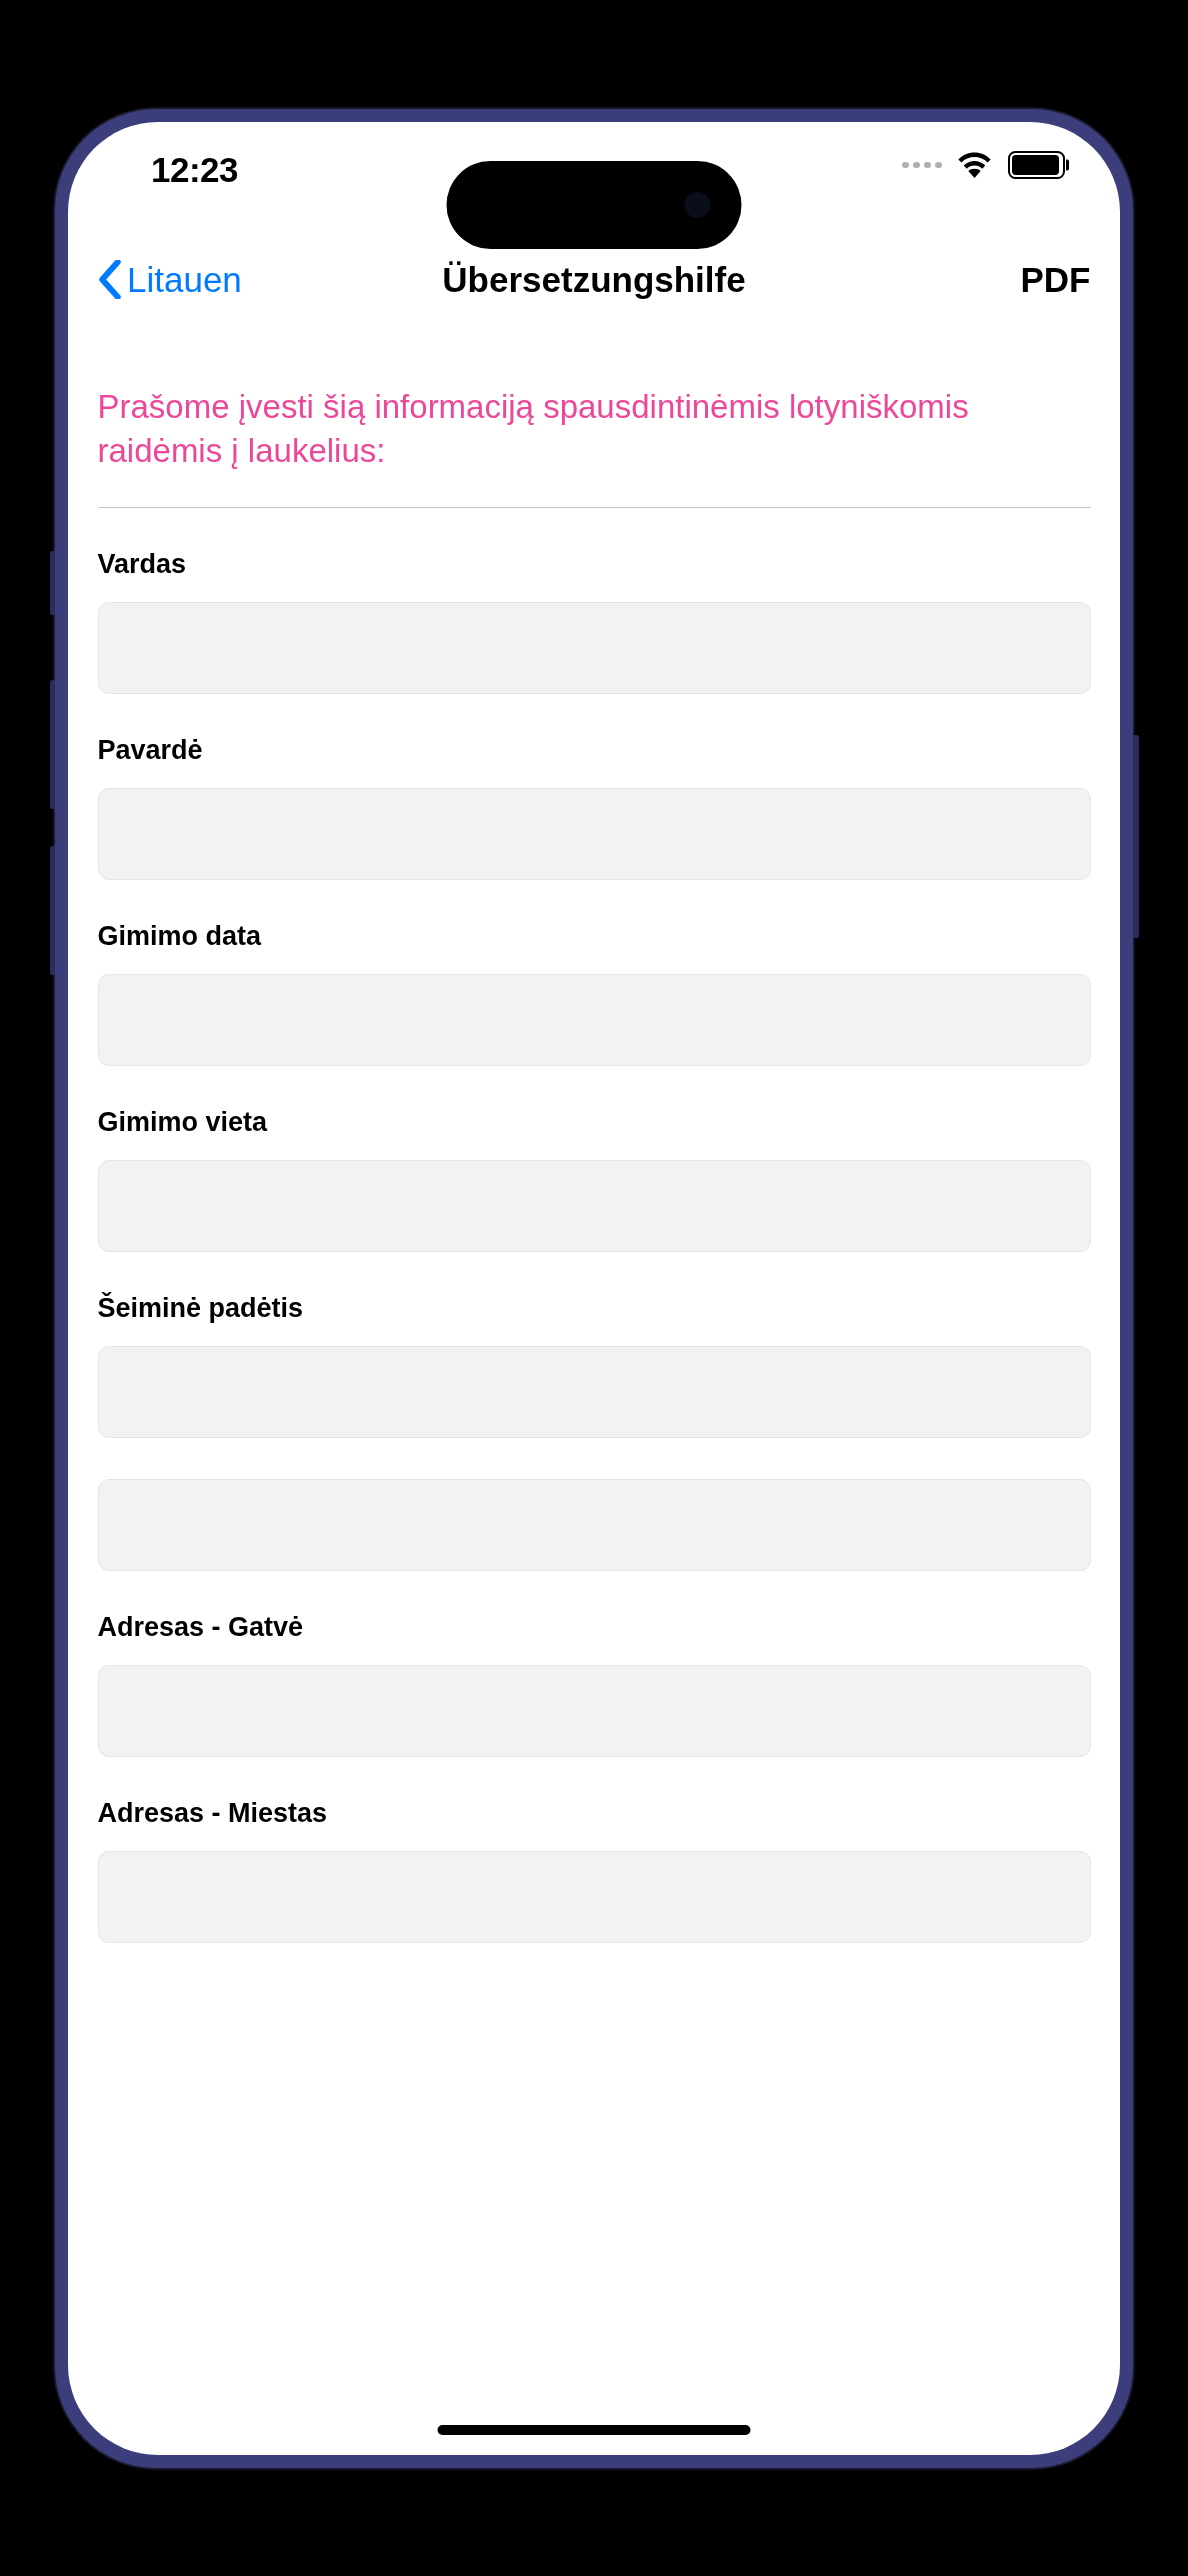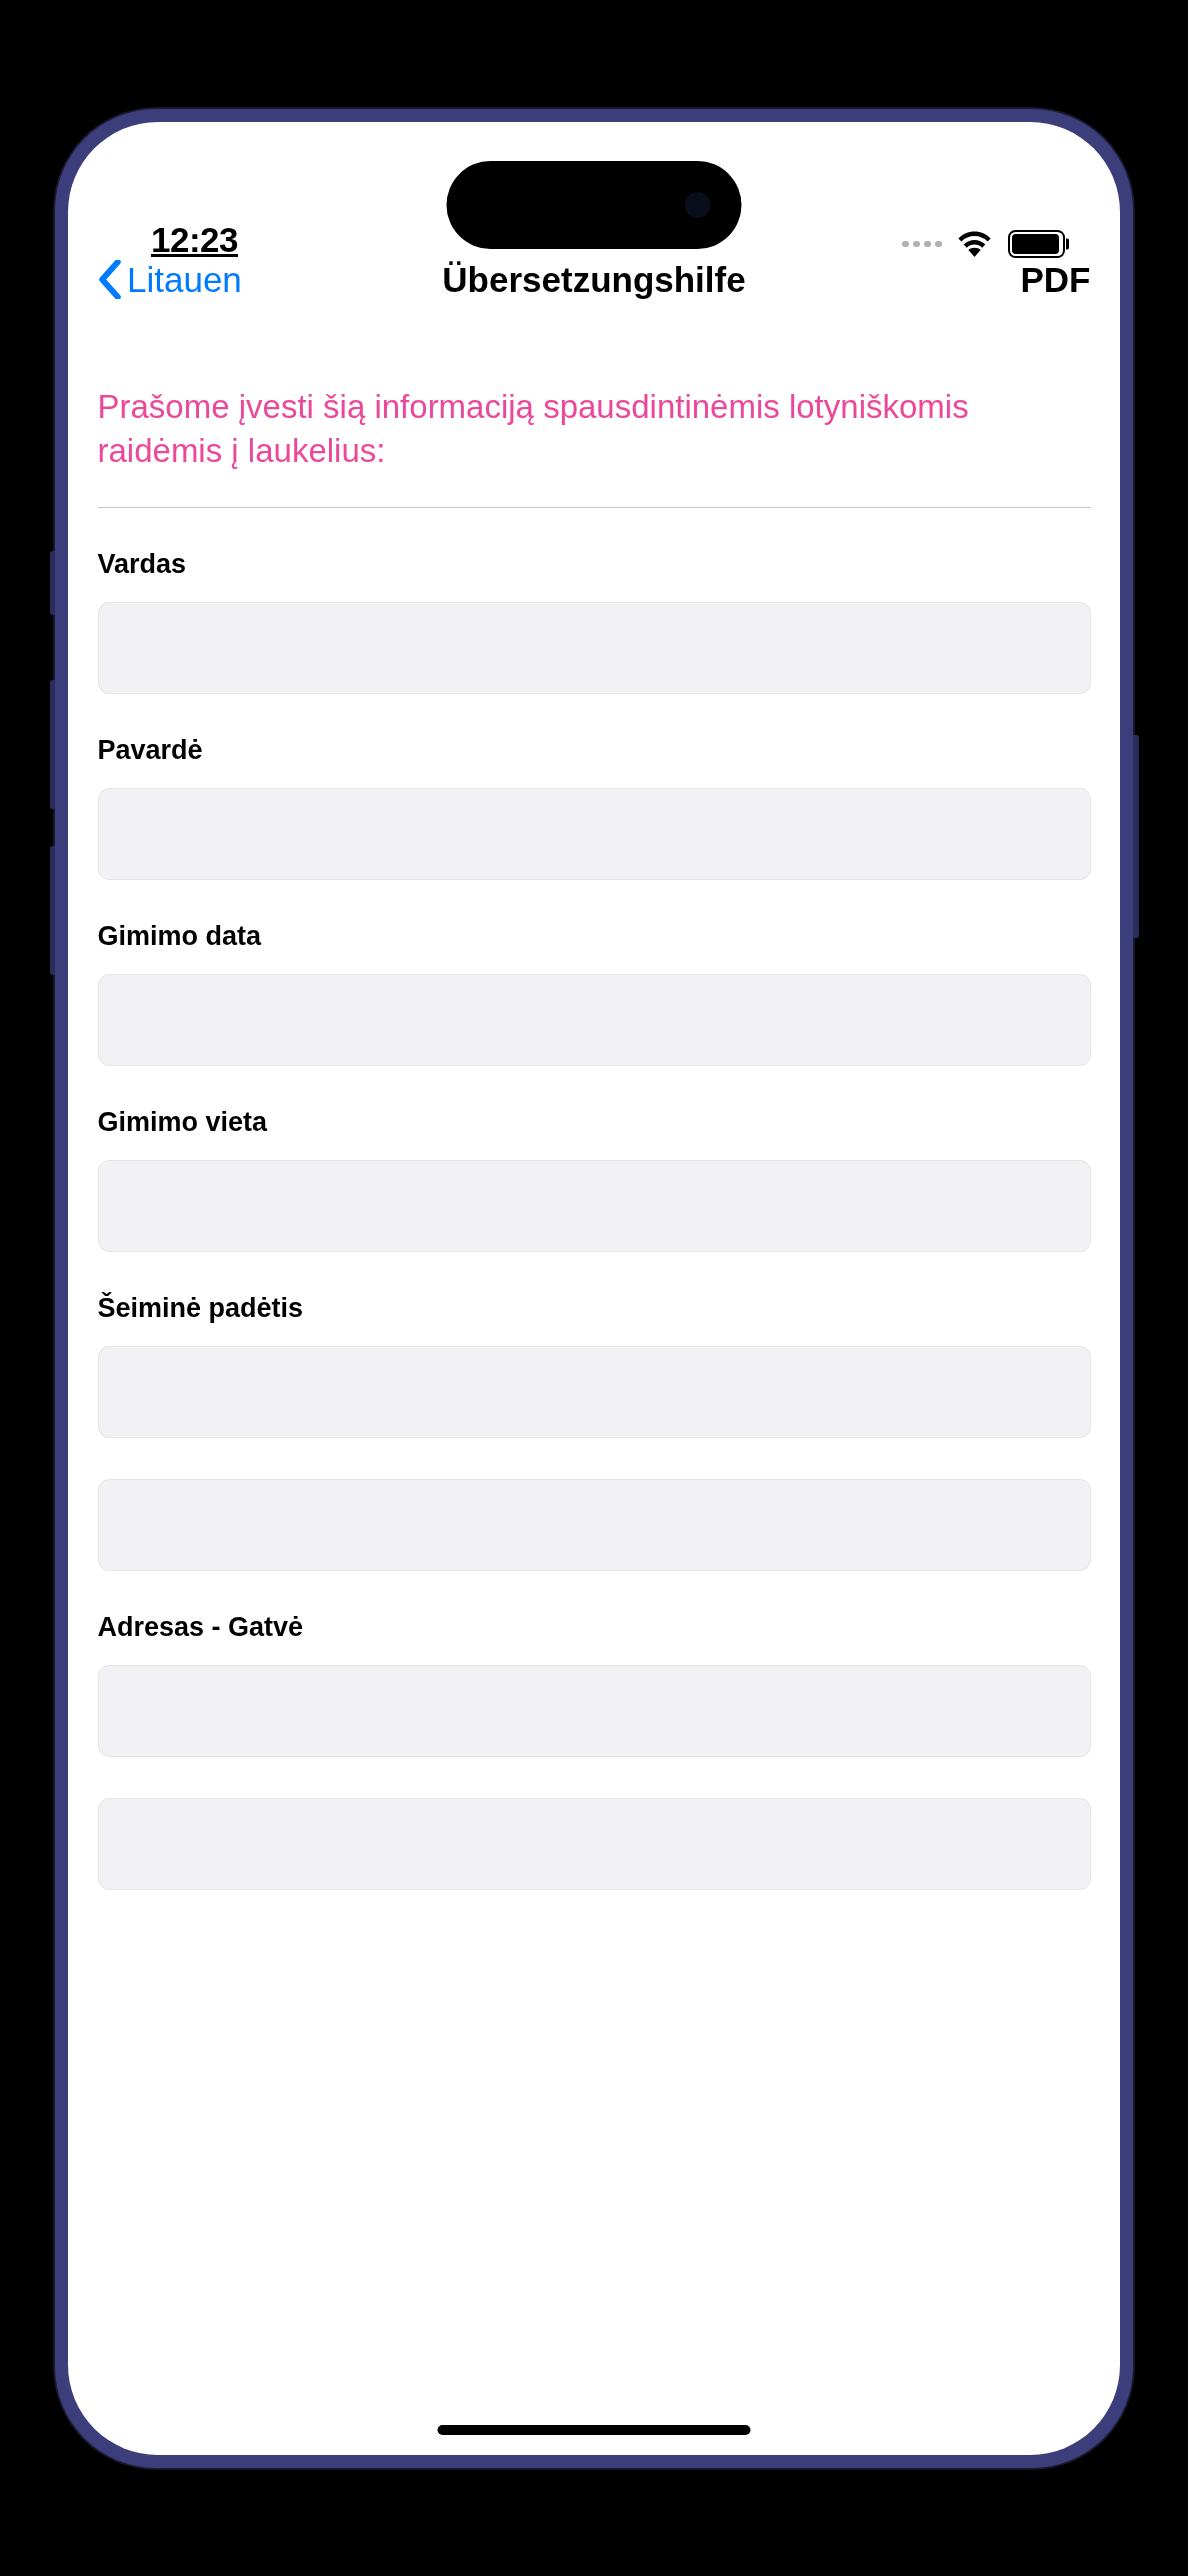--- a/index.html
+++ b/index.html
@@ -97,24 +97,23 @@
       width: 5.5px;
       height: 203px;
       background: #2a2d5a;
       border-radius: 0 2.8px 2.8px 0;
     }
 
     
     .status-bar {
       height: 138px;
       display: flex;
-      align-items: flex-end;
+      align-items: flex-start;
       justify-content: space-between;
       padding: 28px 55px 0 83px;
-      text-decoration: underline;
     }
 
     .status-time {
       font-size: 35px;
       font-weight: 600;
       color: #000000;
       letter-spacing: -0.5px;
     }
 
     .status-right {
@@ -333,20 +332,21 @@
       <div class="form-group">
         <input class="form-input" type="text" value="" style="">
       </div>
 
       <div class="form-group">
         <label class="form-label">Adresas - Gatvė</label>
         <input class="form-input" type="text" value="" style="">
       </div>
 
       <div class="form-group">
+        <label class="form-label">Adresas - Miestas</label>
         <input class="form-input" type="text" value="" style="">
       </div>
     </div>
 
     <div class="home-indicator"></div>
   </div>
 </div>
 
 
 </body></html>

